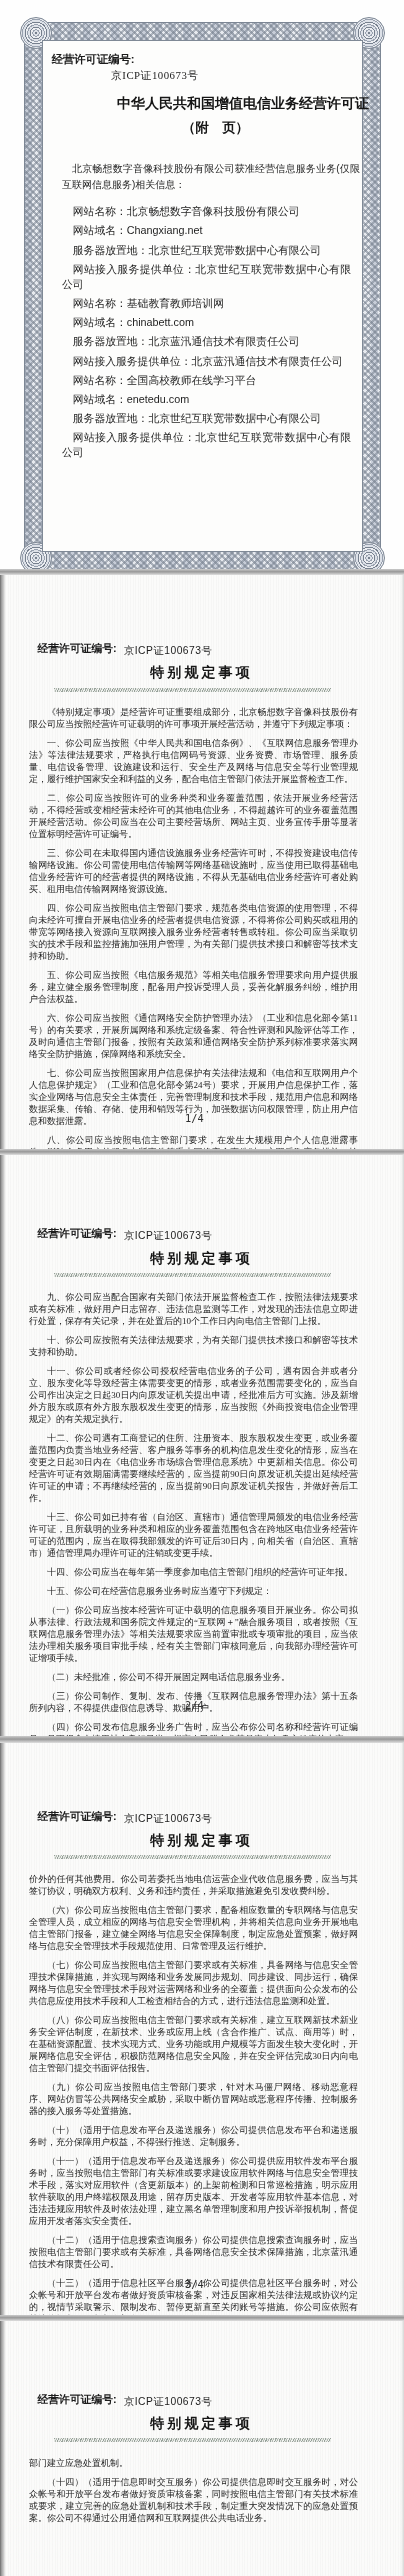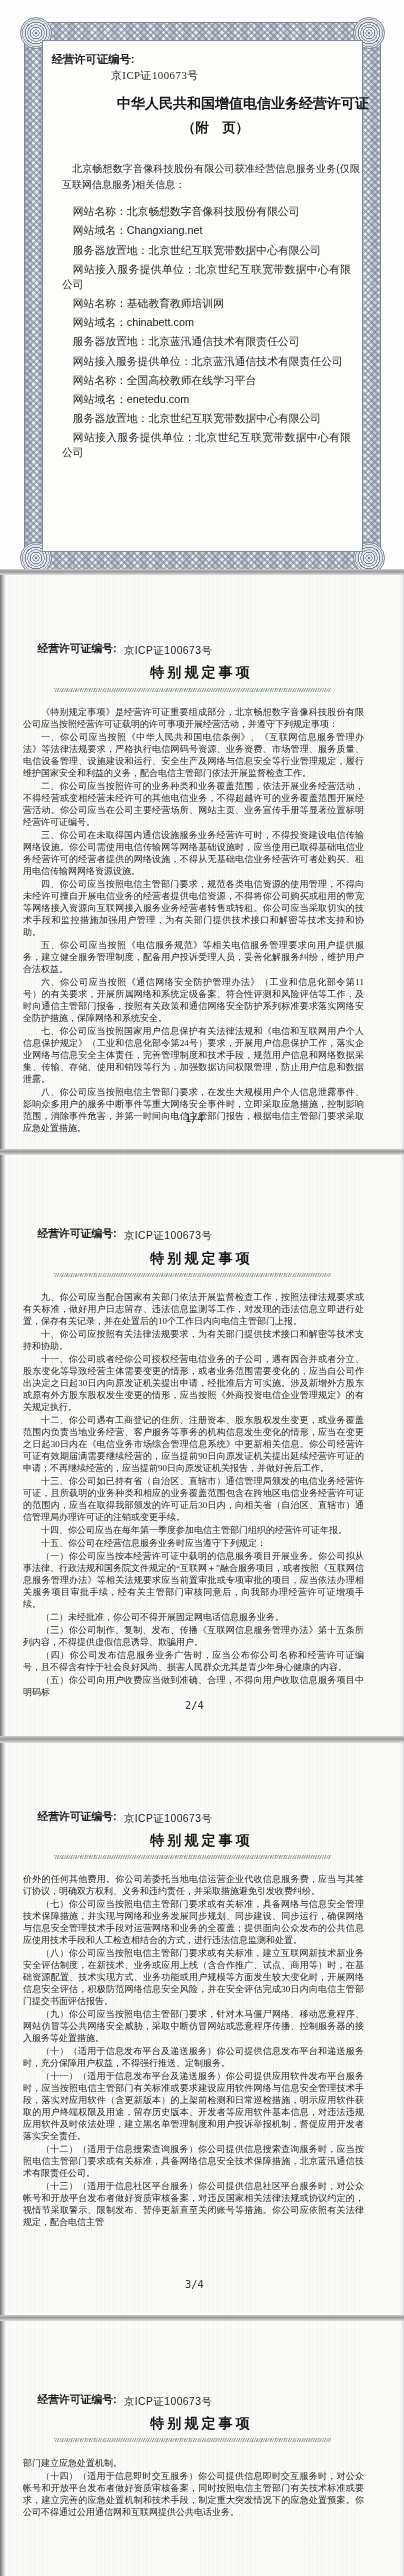--- a/index.html
+++ b/index.html
@@ -97,21 +97,21 @@
     font-weight:bold;font-size:14px;letter-spacing:3.1px;color:#161616;
   }
   .title-underline{
     width:277px;height:4.1px;margin:5.2px 0 0 32px;
     background:repeating-linear-gradient(115deg, #97a19a 0 1px, #e6e9e5 1px 2.1px, #b1b8b1 2.1px 3.1px, #f1f3f0 3.1px 4.1px);
   }
   .reg-body{
     margin-top:14.4px;width:343px;
     font-size:9px;line-height:12px;text-align:justify;color:#222222;
   }
-  .para{margin:1px;text-indent:2em;}
+  .para{margin:7px;text-indent:2em;}
   .para.cont{text-indent:0;}
   .pageno{
     position:absolute;left:185px;bottom:25px;
     font-family:"DejaVu Sans Mono","Liberation Mono",monospace;
     font-size:10.3px;color:#2e2e2e;
   }
 </style>
 </head>
 <body>
 
@@ -206,20 +206,21 @@
   <div class="page scan" style="height:572px">
     <div class="sheet-inner">
       <div class="lic-row">
         <span class="lic-label">经营许可证编号:</span>
         <span class="lic-no">京ICP证100673号</span>
       </div>
       <h2 class="special-title">特别规定事项</h2>
       <div class="title-underline"></div>
       <div class="reg-body">
         <p class="para cont">价外的任何其他费用。你公司若委托当地电信运营企业代收信息服务费，应当与其签订协议，明确双方权利、义务和违约责任，并采取措施避免引发收费纠纷。</p>
+        <p class="para">（六）你公司应当按照电信主管部门要求，配备相应数量的专职网络与信息安全管理人员，成立相应的网络与信息安全管理机构，并将相关信息向业务开展地电信主管部门报备，建立健全网络与信息安全保障制度，制定应急处置预案，做好网络与信息安全管理技术手段规范使用、日常管理及运行维护。</p>
         <p class="para">（七）你公司应当按照电信主管部门要求或有关标准，具备网络与信息安全管理技术保障措施，并实现与网络和业务发展同步规划、同步建设、同步运行，确保网络与信息安全管理技术手段对运营网络和业务的全覆盖；提供面向公众发布的公共信息应使用技术手段和人工检查相结合的方式，进行违法信息监测和处置。</p>
         <p class="para">（八）你公司应当按照电信主管部门要求或有关标准，建立互联网新技术新业务安全评估制度，在新技术、业务或应用上线（含合作推广、试点、商用等）时，在基础资源配置、技术实现方式、业务功能或用户规模等方面发生较大变化时，开展网络信息安全评估，积极防范网络信息安全风险，并在安全评估完成30日内向电信主管部门提交书面评估报告。</p>
         <p class="para">（九）你公司应当按照电信主管部门要求，针对木马僵尸网络、移动恶意程序、网站仿冒等公共网络安全威胁，采取中断仿冒网站或恶意程序传播、控制服务器的接入服务等处置措施。</p>
         <p class="para">（十）（适用于信息发布平台及递送服务）你公司提供信息发布平台和递送服务时，充分保障用户权益，不得强行推送、定制服务。</p>
         <p class="para">（十一）（适用于信息发布平台及递送服务）你公司提供应用软件发布平台服务时，应当按照电信主管部门有关标准或要求建设应用软件网络与信息安全管理技术手段，落实对应用软件（含更新版本）的上架前检测和日常巡检措施，明示应用软件获取的用户终端权限及用途，留存历史版本、开发者等应用软件基本信息，对违法违规应用软件及时依法处理，建立黑名单管理制度和用户投诉举报机制，督促应用开发者落实安全责任。</p>
         <p class="para">（十二）（适用于信息搜索查询服务）你公司提供信息搜索查询服务时，应当按照电信主管部门要求或有关标准，具备网络信息安全技术保障措施，北京蓝汛通信技术有限责任公司。</p>
         <p class="para">（十三）（适用于信息社区平台服务）你公司提供信息社区平台服务时，对公众帐号和开放平台发布者做好资质审核备案，对违反国家相关法律法规或协议约定的，视情节采取警示、限制发布、暂停更新直至关闭账号等措施。你公司应依照有关法律规定，配合电信主管</p>
       </div>
     </div>
     <div class="pageno">3/4</div>

